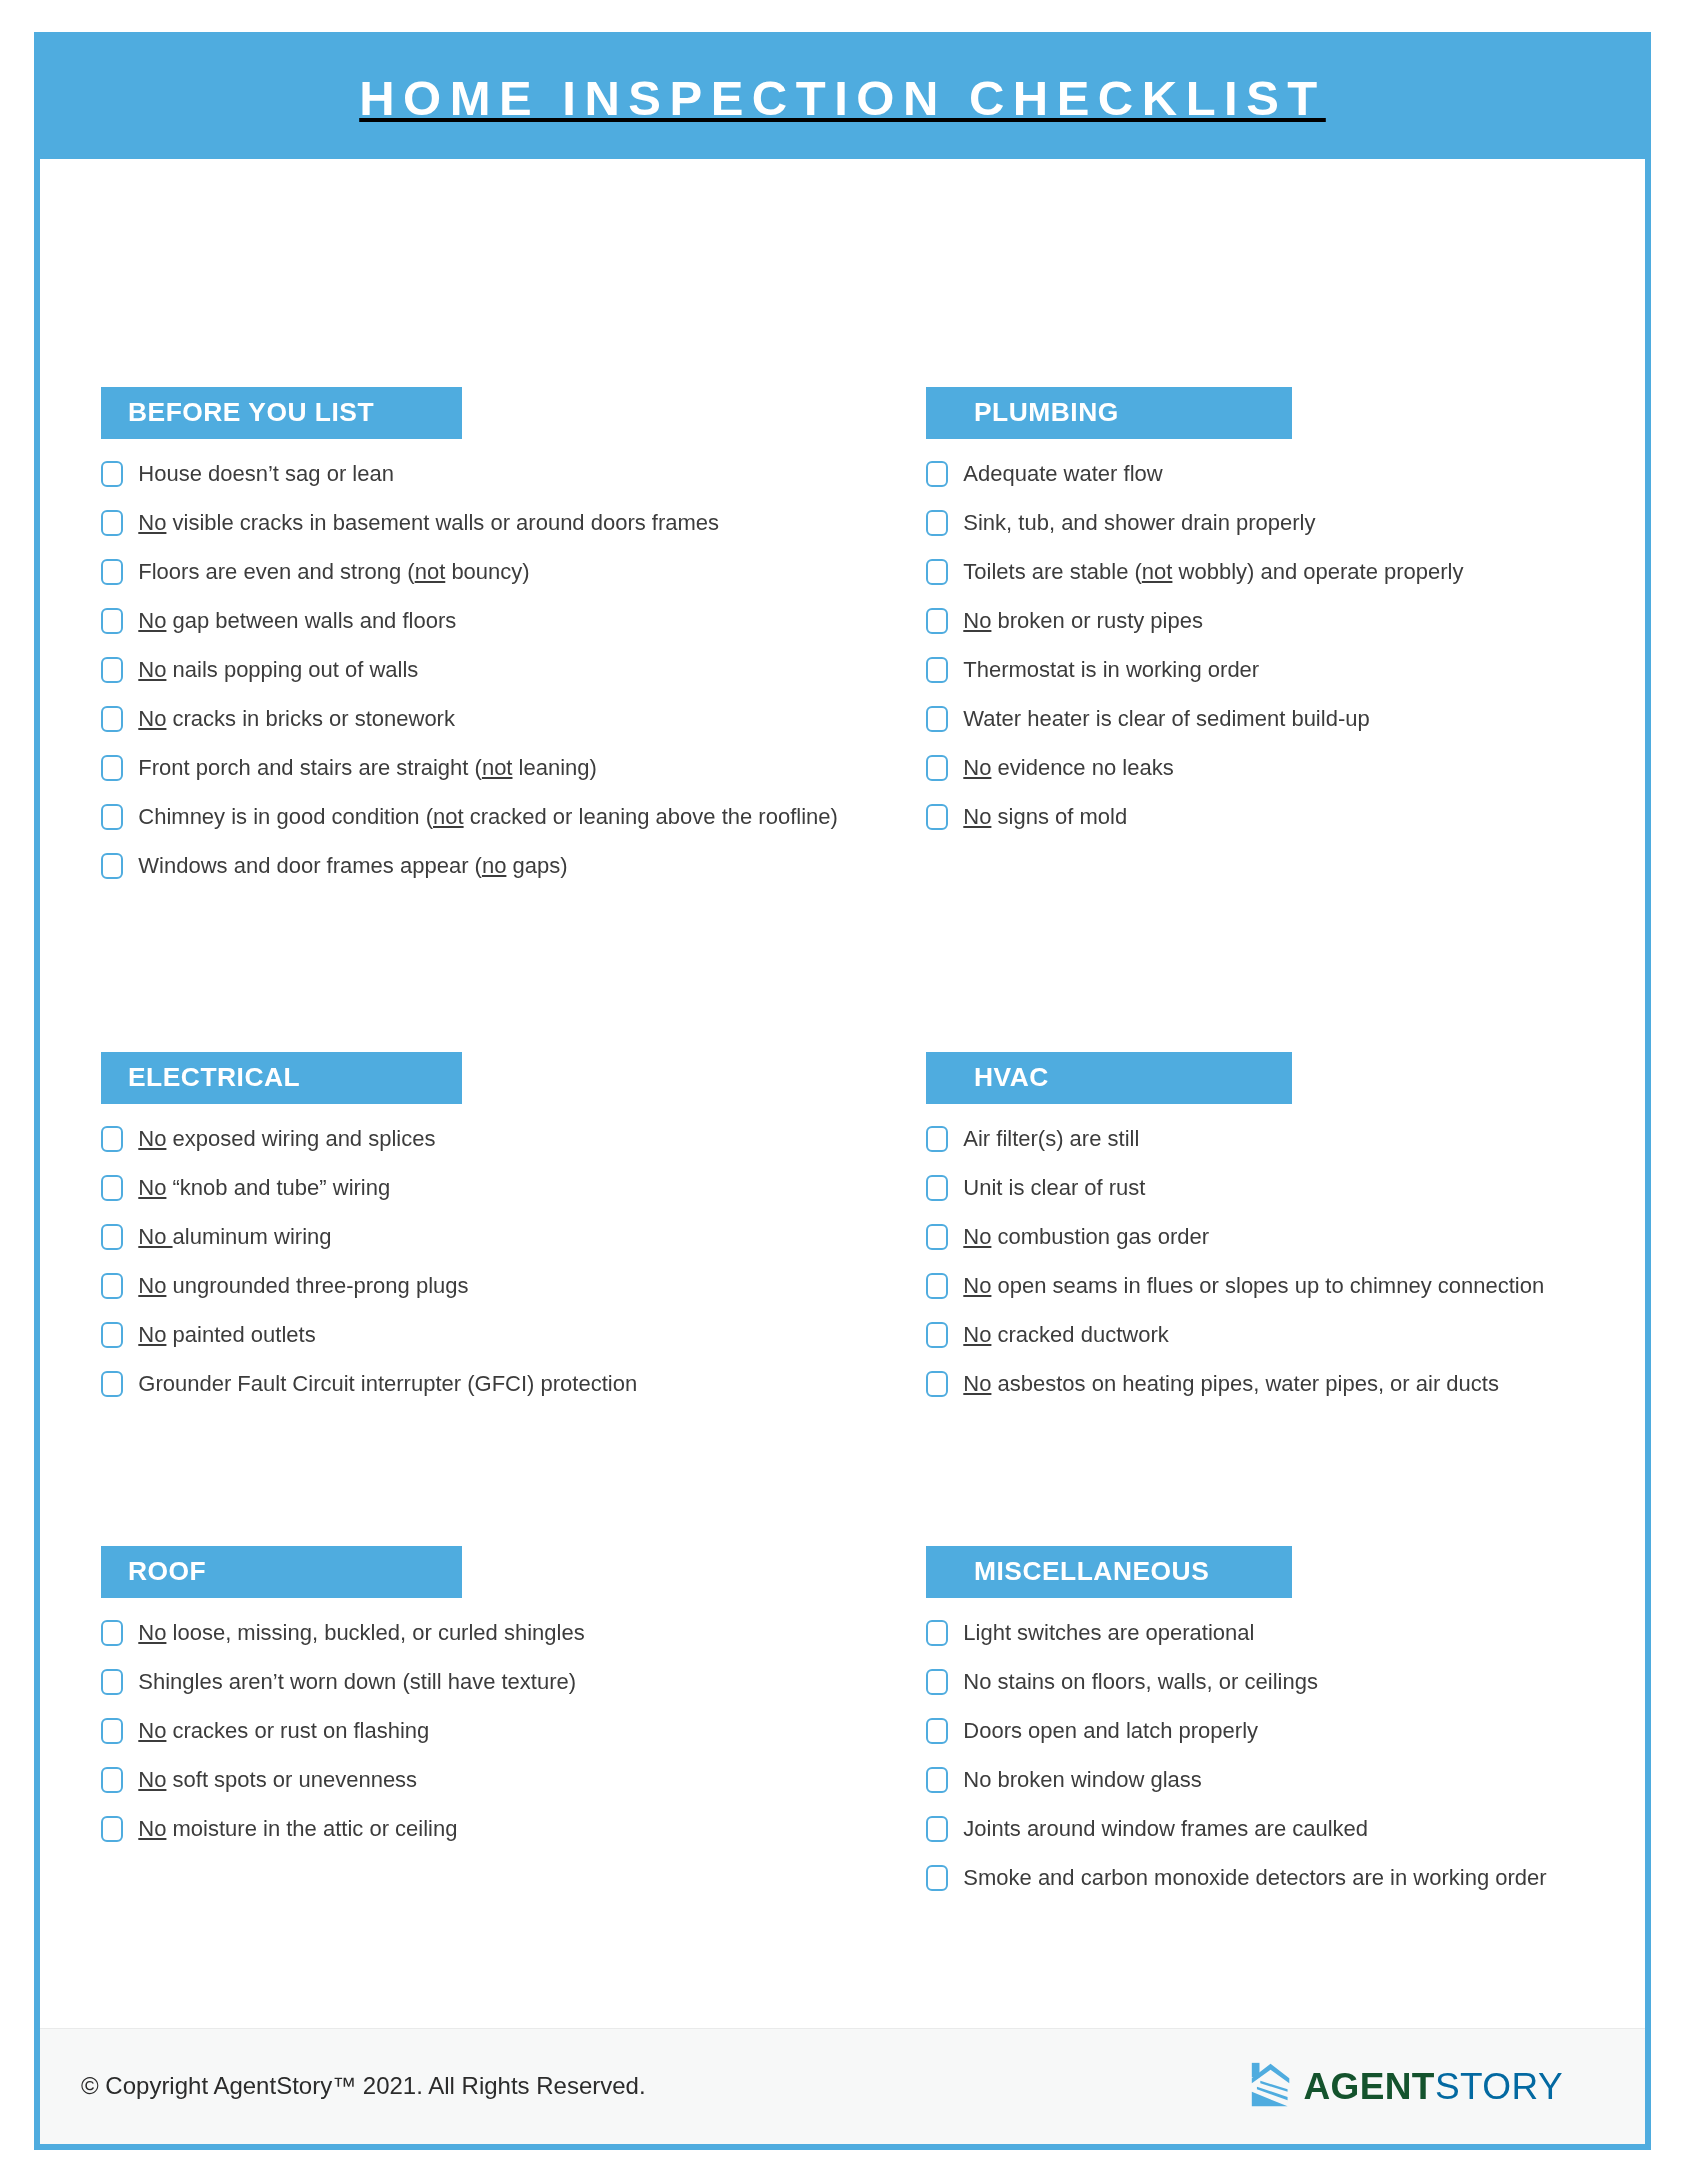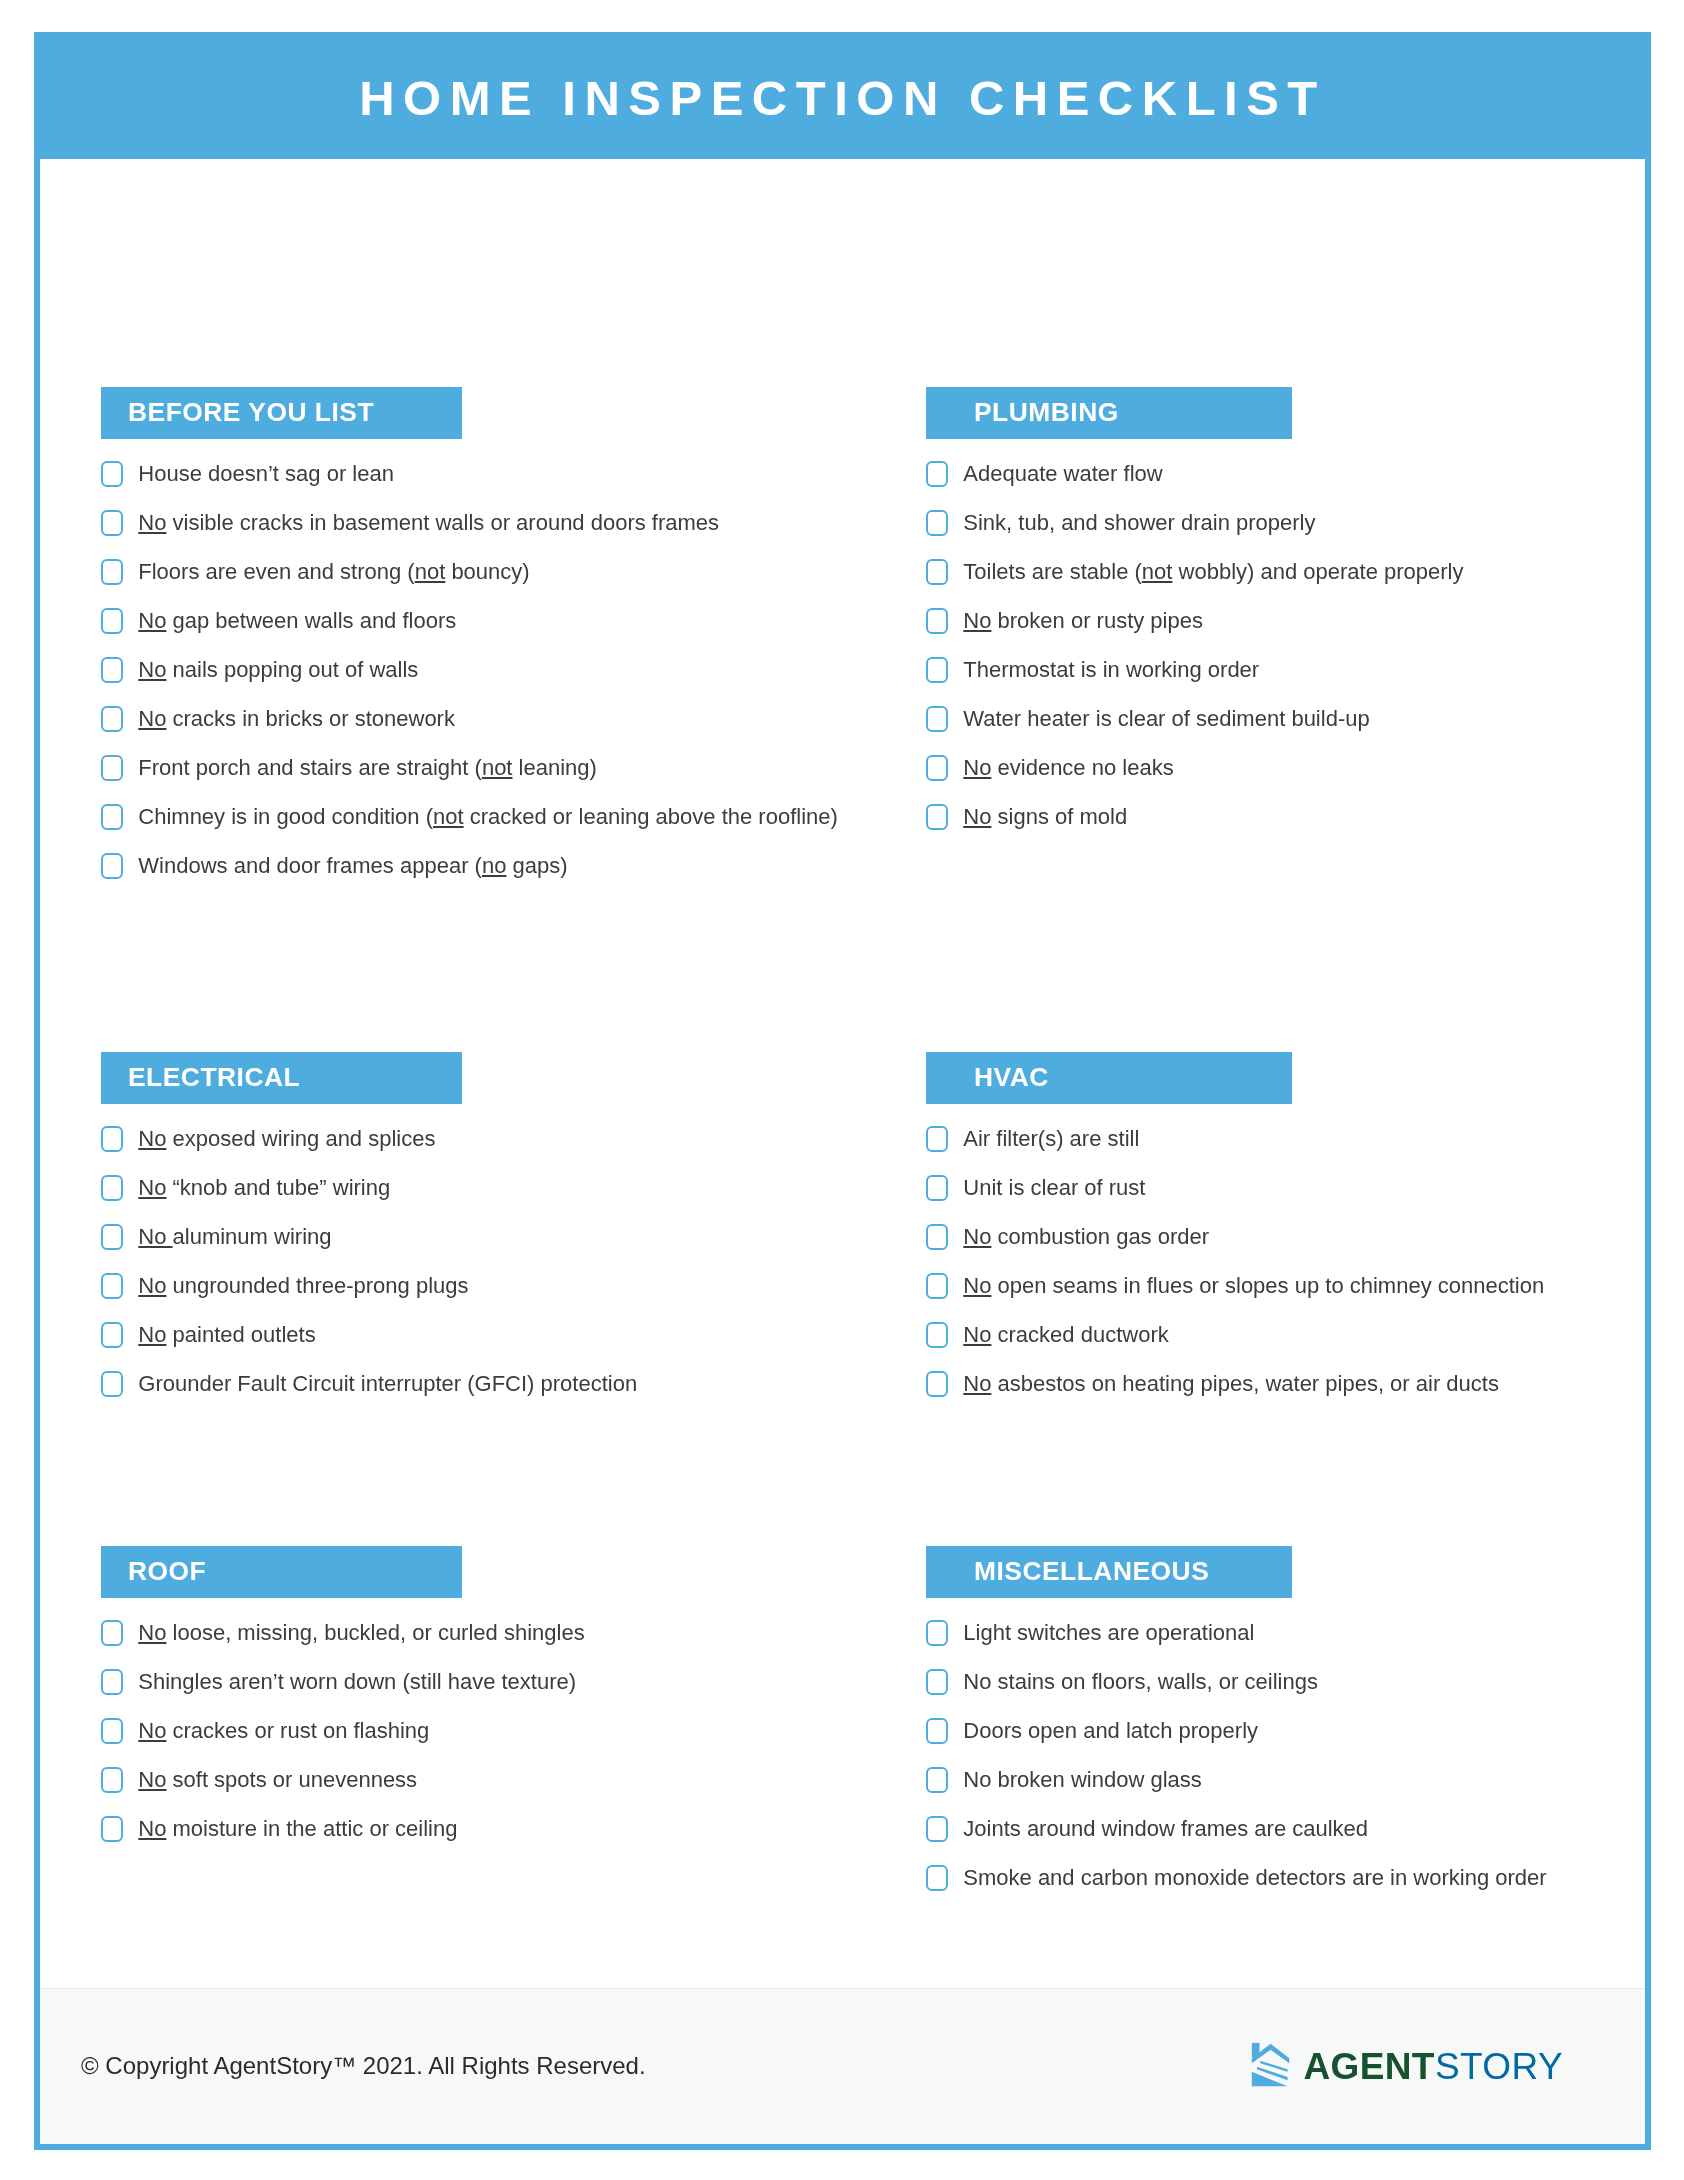--- a/index.html
+++ b/index.html
@@ -18,20 +18,21 @@
   .page {
     position: absolute;
     left: 34px;
     top: 31.5px;
     width: 1617px;
     height: 2118px;
     border: 6px solid #4FACDF;
     box-sizing: border-box;
     background: #ffffff;
     overflow: hidden;
+    text-decoration: underline;
   }
 
   
   .title-bar {
     height: 121px;
     background: #4FACDF;
     display: flex;
     align-items: center;
     justify-content: center;
   }
@@ -131,21 +132,21 @@
     color: #2f2f2f;
     font-family: "Liberation Sans", sans-serif;
   }
 
   
   .footer {
     position: absolute;
     bottom: 0;
     left: 0;
     right: 0;
-    height: 156px;
+    height: 116px;
     background: #F7F8F8;
     border-top: 0.9px solid #E9EAEA;
     display: flex;
     align-items: center;
     justify-content: space-between;
     padding: 0 41px 0 41px;
     box-sizing: border-box;
   }
   .copyright {
     font-size: 24px;

